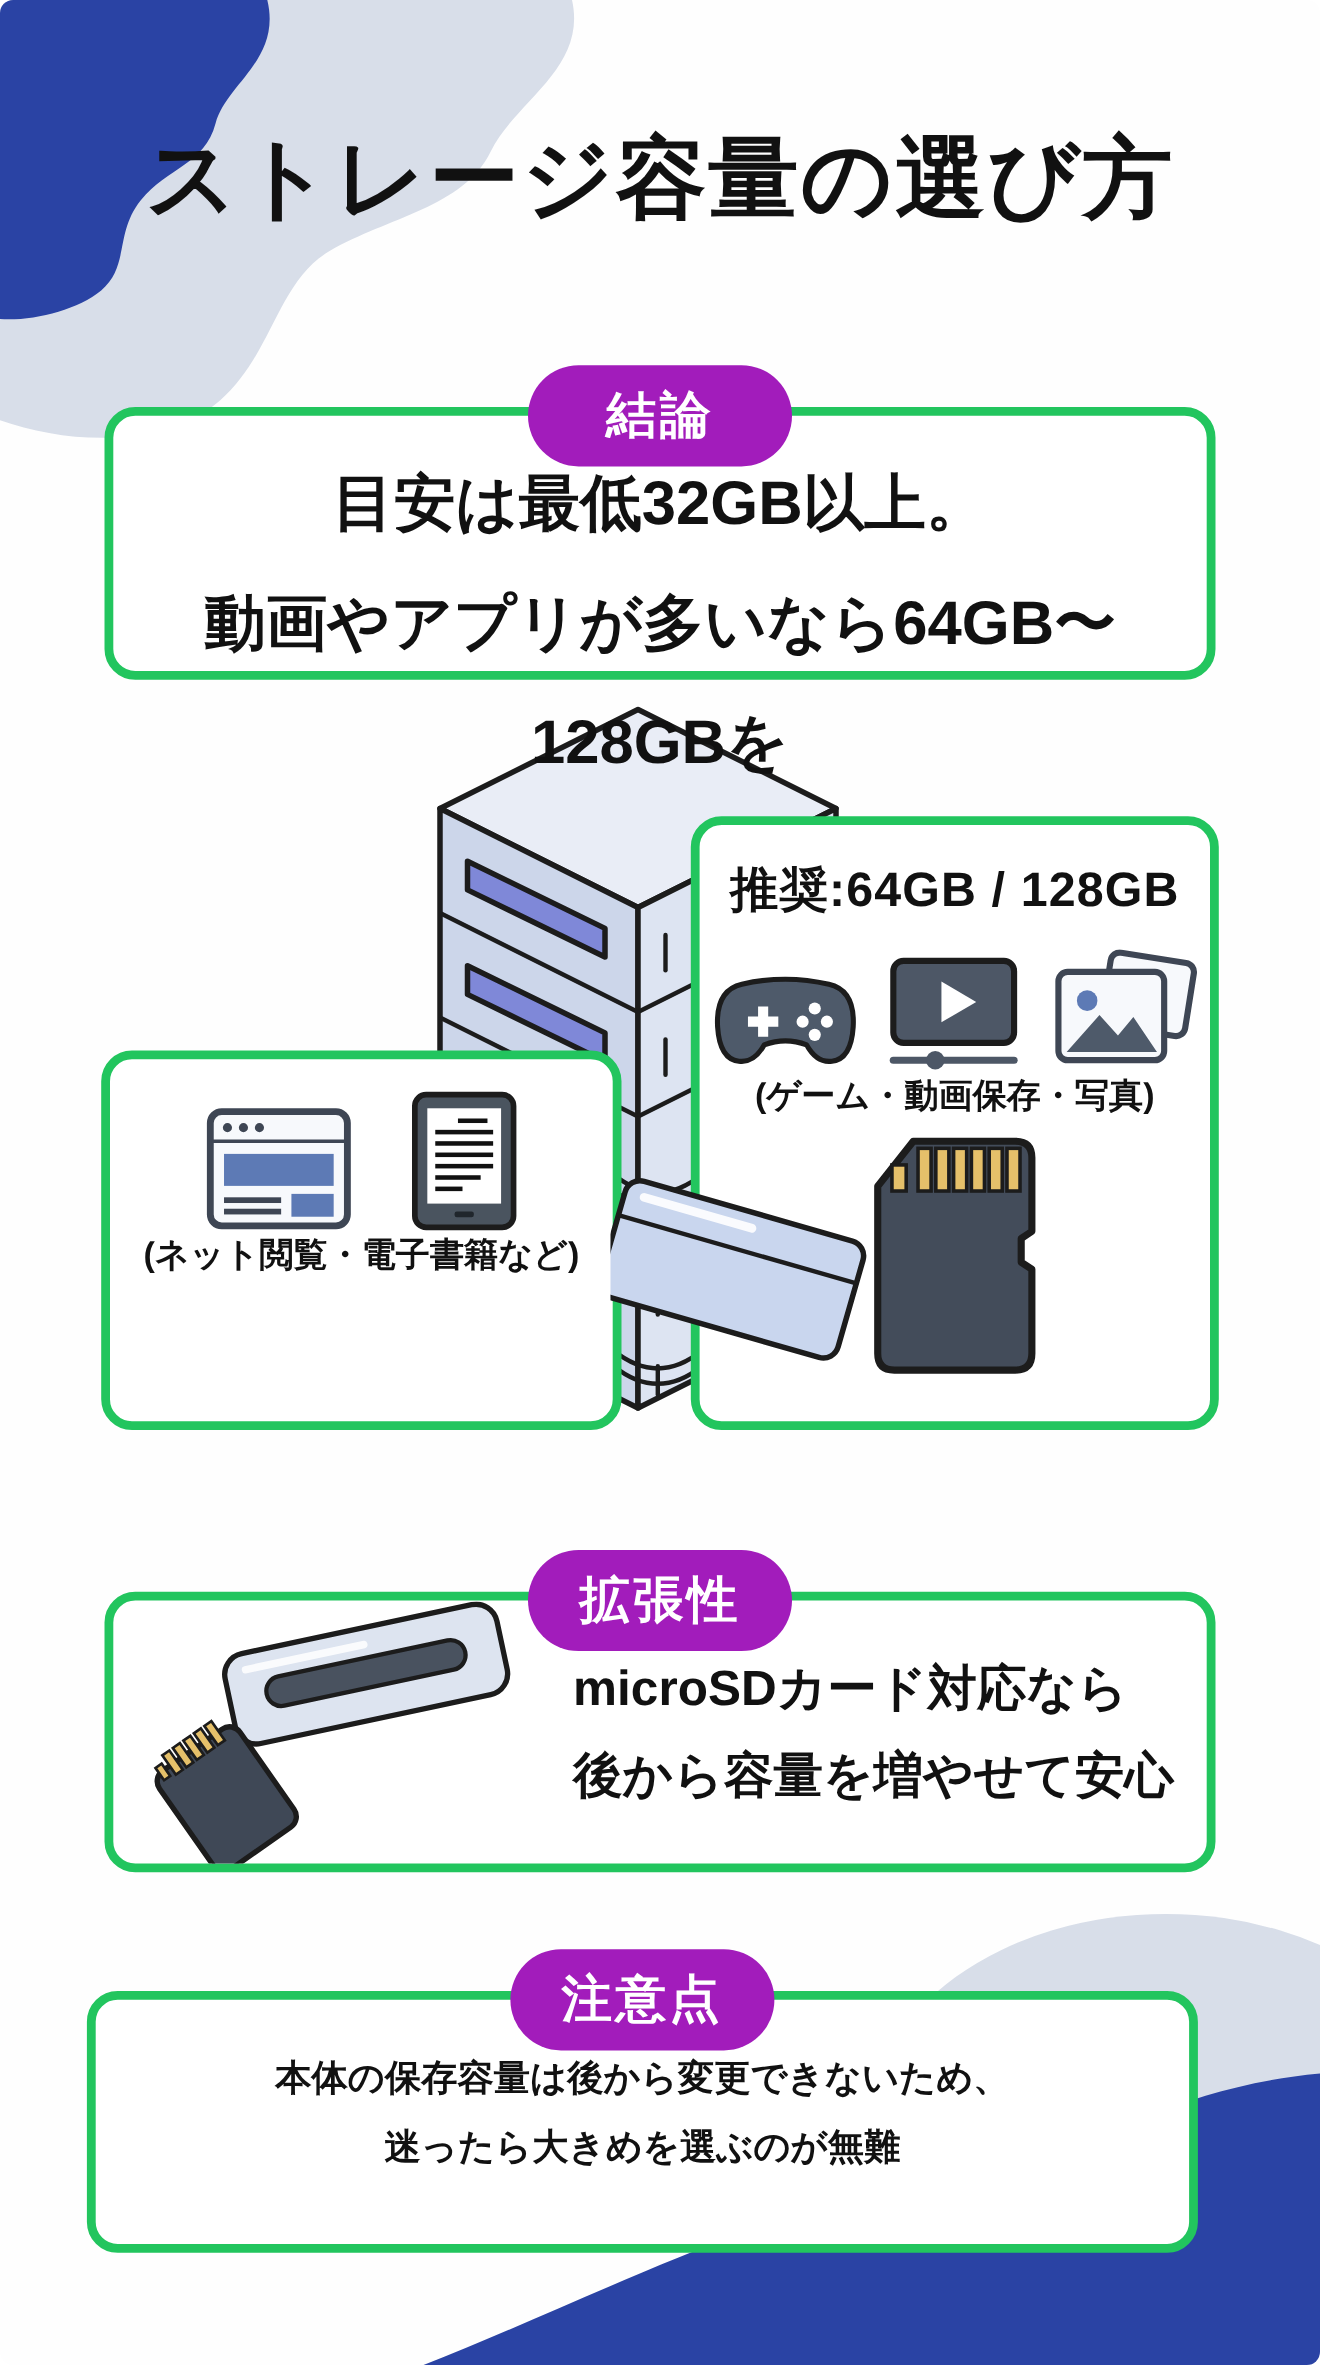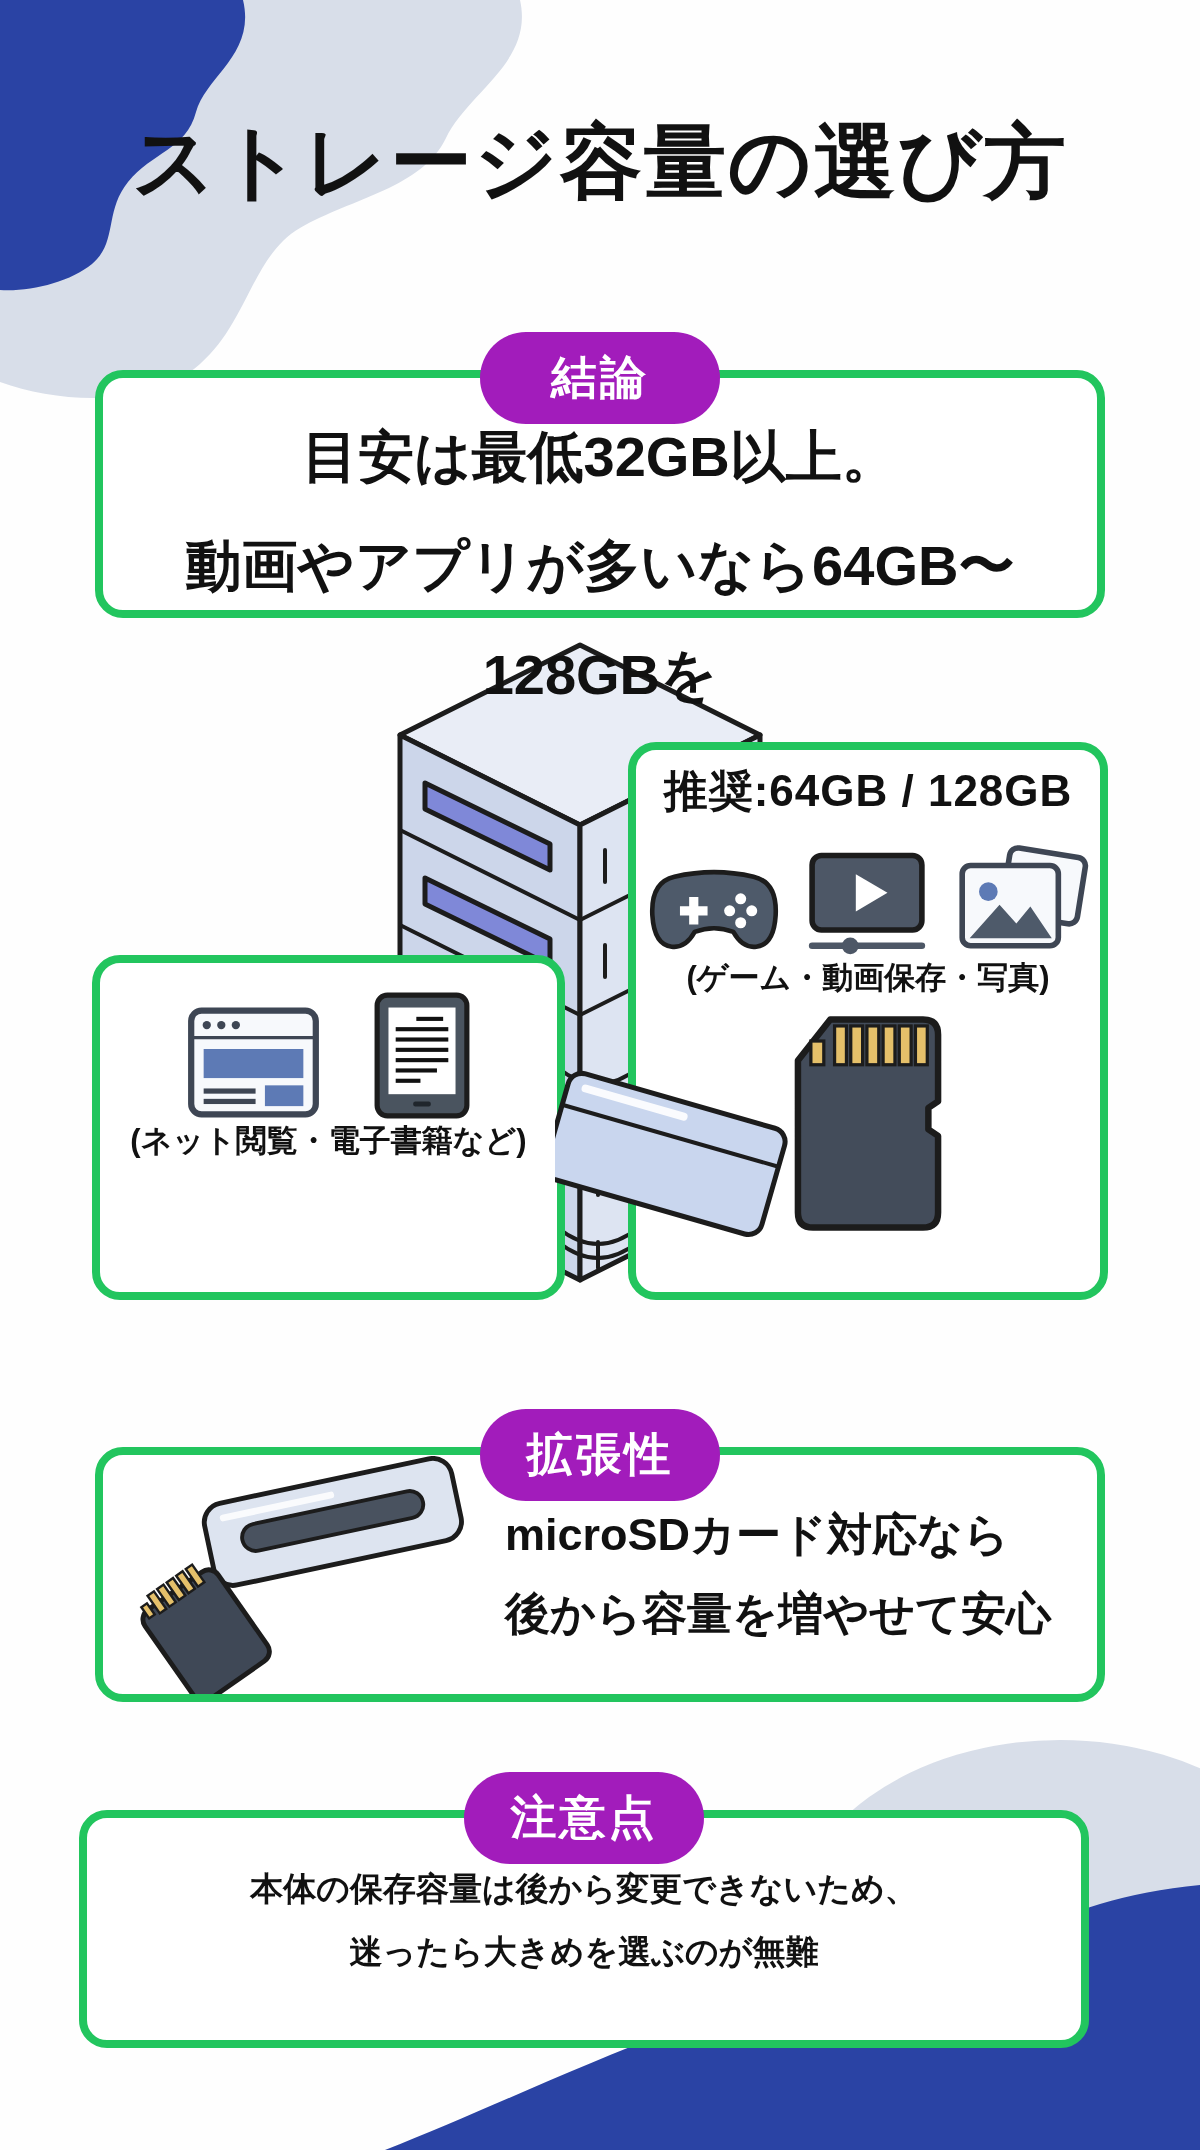--- a/index.html
+++ b/index.html
@@ -1,46 +1,46 @@
 <!DOCTYPE html>
 <html><head>
 <meta charset="utf-8">
 <style>
   html,body{margin:0;padding:0;background:#ffffff;}
   .canvas{position:relative;width:1200px;height:2150px;background:#fefefe;overflow:hidden;
-          font-family:"Liberation Sans","DejaVu Sans",sans-serif;color:#111111;}
+          font-family:"Liberation Sans","DejaVu Sans",sans-serif;color:#111111;border-radius:12px;}
   svg{display:block;}
   .blob{position:absolute;z-index:0;}
   .blob-tl{left:0;top:0;}
   .blob-br{left:290px;top:1690px;}
   .title{position:absolute;top:108px;left:0;width:100%;text-align:center;margin:0;
          font-size:82px;font-weight:900;letter-spacing:2px;z-index:2;}
   .tower{position:absolute;left:340px;top:620px;z-index:1;}
   .tray{position:absolute;left:555px;top:1035px;z-index:3;}
   .box{position:absolute;background:#ffffff;border:8px solid #22c55e;border-radius:28px;
        box-sizing:border-box;z-index:2;}
   .pill{position:absolute;left:50%;transform:translateX(-50%);top:-46px;width:240px;height:92px;
         background:#a21cbb;border-radius:46px;color:#ffffff;font-size:46px;font-weight:900;
         display:flex;align-items:center;justify-content:center;letter-spacing:3px;z-index:4;}
   .box-conclusion{left:95px;top:370px;width:1010px;height:248px;}
   .big-text{font-size:56px;font-weight:900;text-align:center;line-height:1.95;margin:0;padding-top:24px;}
   .big-text span{display:block;}
   .box-basic{left:92px;top:955px;width:473px;height:345px;}
   .box-recommended{left:628px;top:742px;width:480px;height:558px;}
-  .box-title{font-size:44px;font-weight:900;text-align:center;margin:0;padding-top:12px;letter-spacing:1px;}
+  .box-title{font-size:44px;font-weight:900;text-align:center;margin:0;padding-top:30px;letter-spacing:1px;}
   .icon-row{display:flex;justify-content:center;align-items:flex-end;}
   .basic-icons{margin-top:28px;gap:52px;}
   .rec-icons{margin-top:24px;gap:14px;}
   .caption{font-size:31px;font-weight:800;text-align:center;margin:0;}
   .basic-caption{}
   .rec-caption{}
   .sd-wrap{display:flex;justify-content:center;margin-top:14px;}
   .box-expand{left:95px;top:1447px;width:1010px;height:255px;}
   .expand-inner{display:flex;align-items:center;height:100%;padding-left:16px;box-sizing:border-box;}
-  .expand-text{font-size:45px;font-weight:900;line-height:1.75;margin-left:26px;}
+  .expand-text{font-size:45px;font-weight:900;line-height:1.75;margin-left:42px;}
   .expand-text span{display:block;}
   .box-caution{left:79px;top:1810px;width:1010px;height:238px;}
   .caution-text{padding-top:40px;font-size:33px;font-weight:900;line-height:1.9;}
 </style>
 </head>
 <body>
 
 <div class="canvas">
 
   <svg class="blob blob-tl" width="580" height="500" viewBox="0 0 580 500">

